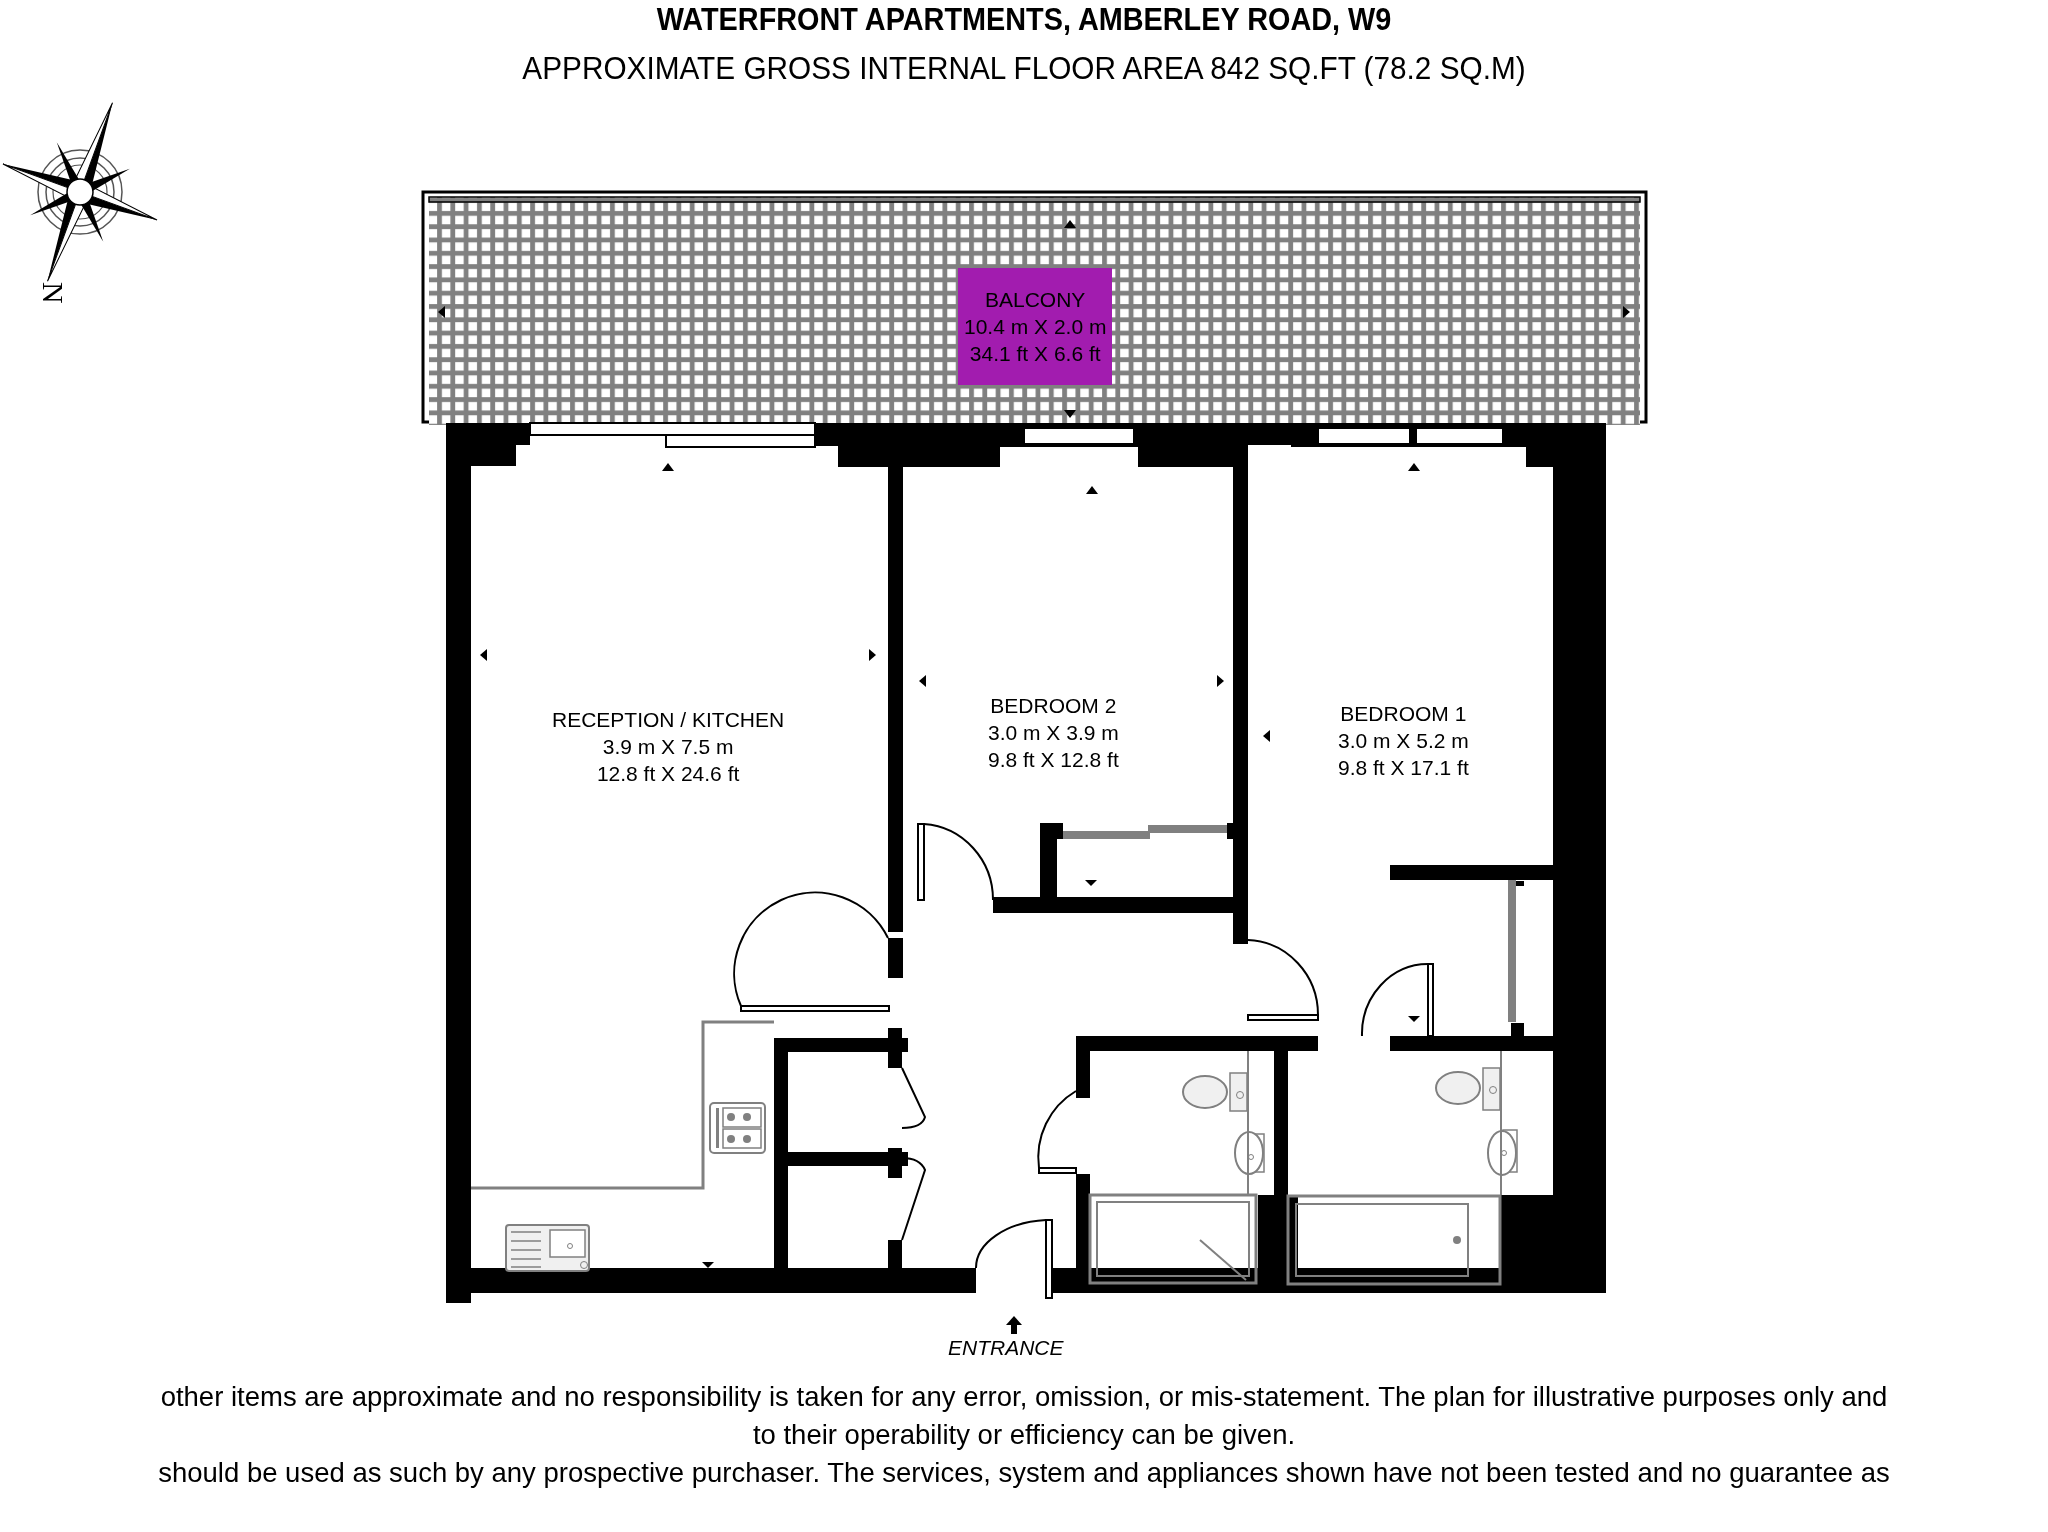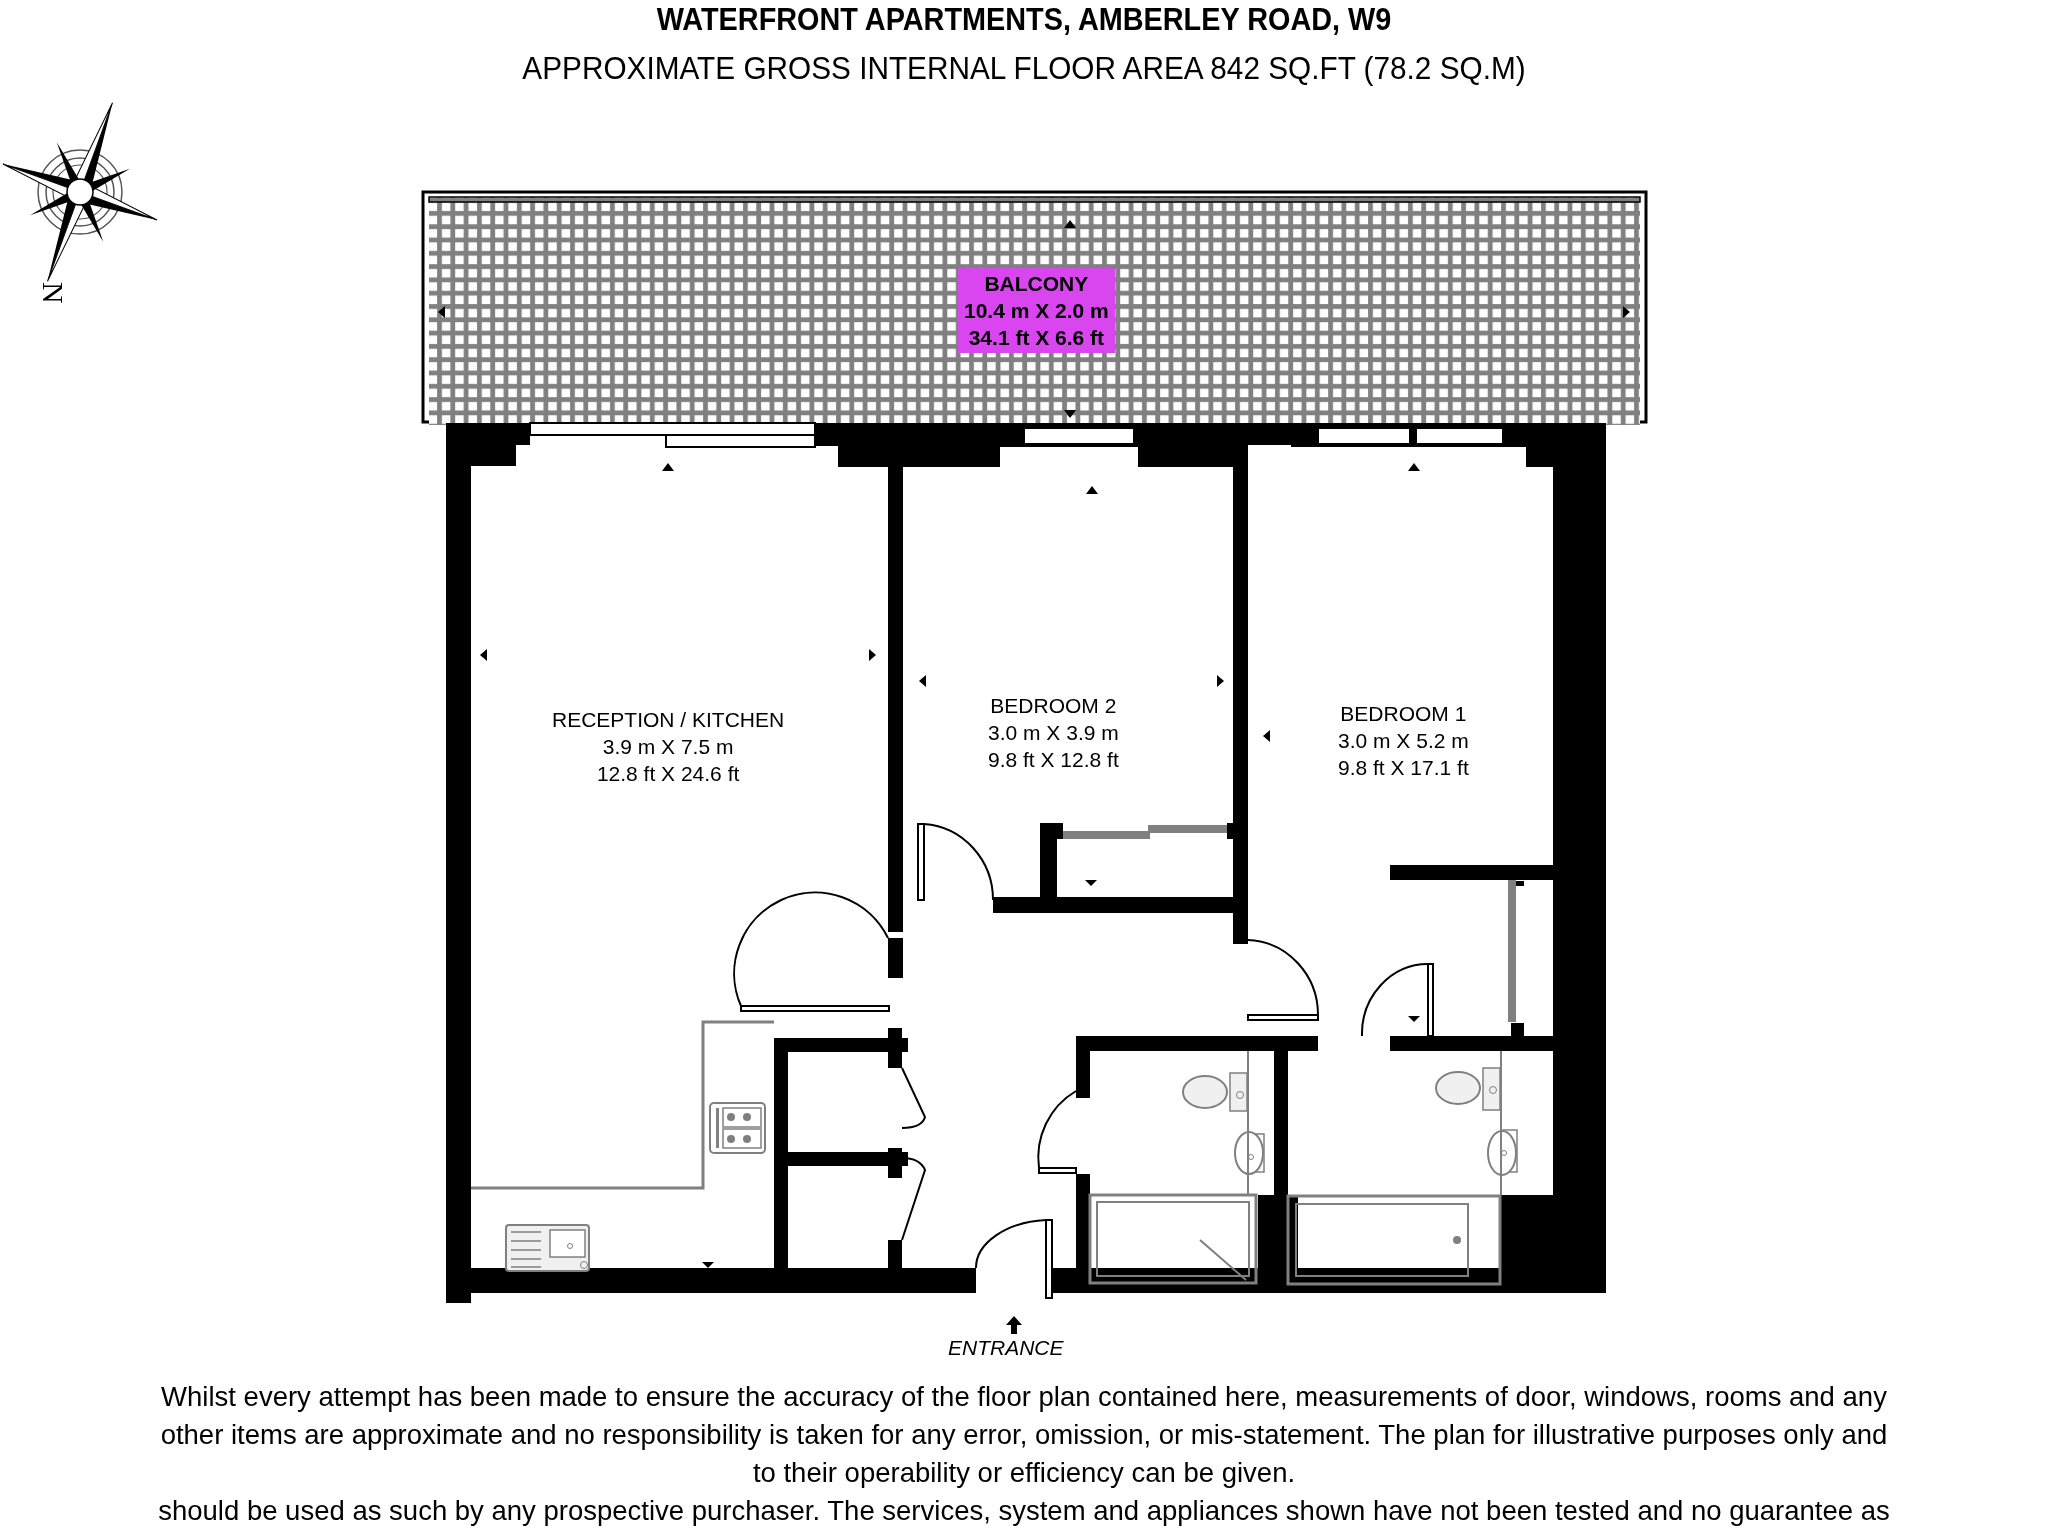--- a/index.html
+++ b/index.html
@@ -6,21 +6,21 @@
   body { width:2048px; height:1532px; position:relative; overflow:hidden;
          font-family:"Liberation Sans", sans-serif; color:#000; }
   .abs { position:absolute; }
   .title { left:0; width:2048px; top:2px; text-align:center; font-weight:bold;
            font-size:31px; letter-spacing:0px; transform:scaleX(0.93); }
   .subtitle { left:0; width:2048px; top:50px; text-align:center; font-size:32px;
               transform:scaleX(0.93); }
   .plan { left:0; top:0; width:2048px; height:1532px; }
   .room-label { position:absolute; text-align:center; font-size:21px; line-height:27px; white-space:nowrap; }
   .room-label div { display:block; }
-  .balcony-label { background:#d946ef; padding:2px 6px;font-weight:bold; }
+  .balcony-label { background:#a21caf; padding:18px 6px; }
   .entrance-label { position:absolute; font-size:21px;font-style:italic; }
   .disclaimer { left:50px; width:1998px; top:1378px; font-size:27.5px; line-height:38px;
                 text-align:center; transform-origin:left top; }
   .disclaimer div { white-space:nowrap; }
 </style>
 </head>
 <body>
 
 <div class="abs title">WATERFRONT APARTMENTS, AMBERLEY ROAD, W9</div>
 <div class="abs subtitle">APPROXIMATE GROSS INTERNAL FLOOR AREA 842 SQ.FT (78.2 SQ.M)</div>
@@ -256,17 +256,16 @@
 
 <div class="room-label" style="left:1338px;top:700px;">
   <div>BEDROOM 1</div>
   <div>3.0 m X 5.2 m</div>
   <div>9.8 ft X 17.1 ft</div>
 </div>
 
 <div class="entrance-label" style="left:948px;top:1336px;">ENTRANCE</div>
 
 <div class="abs disclaimer" style="left:0;width:2048px;">
-  <div>Whilst every attempt has been made to ensure the accuracy of the floor plan contained here, measurements of door, windows, rooms and any</div>
   <div>other items are approximate and no responsibility is taken for any error, omission, or mis-statement. The plan for illustrative purposes only and</div>
   <div>to their operability or efficiency can be given.</div>
   <div>should be used as such by any prospective purchaser. The services, system and appliances shown have not been tested and no guarantee as</div>
 </div>
 
 </body></html>

